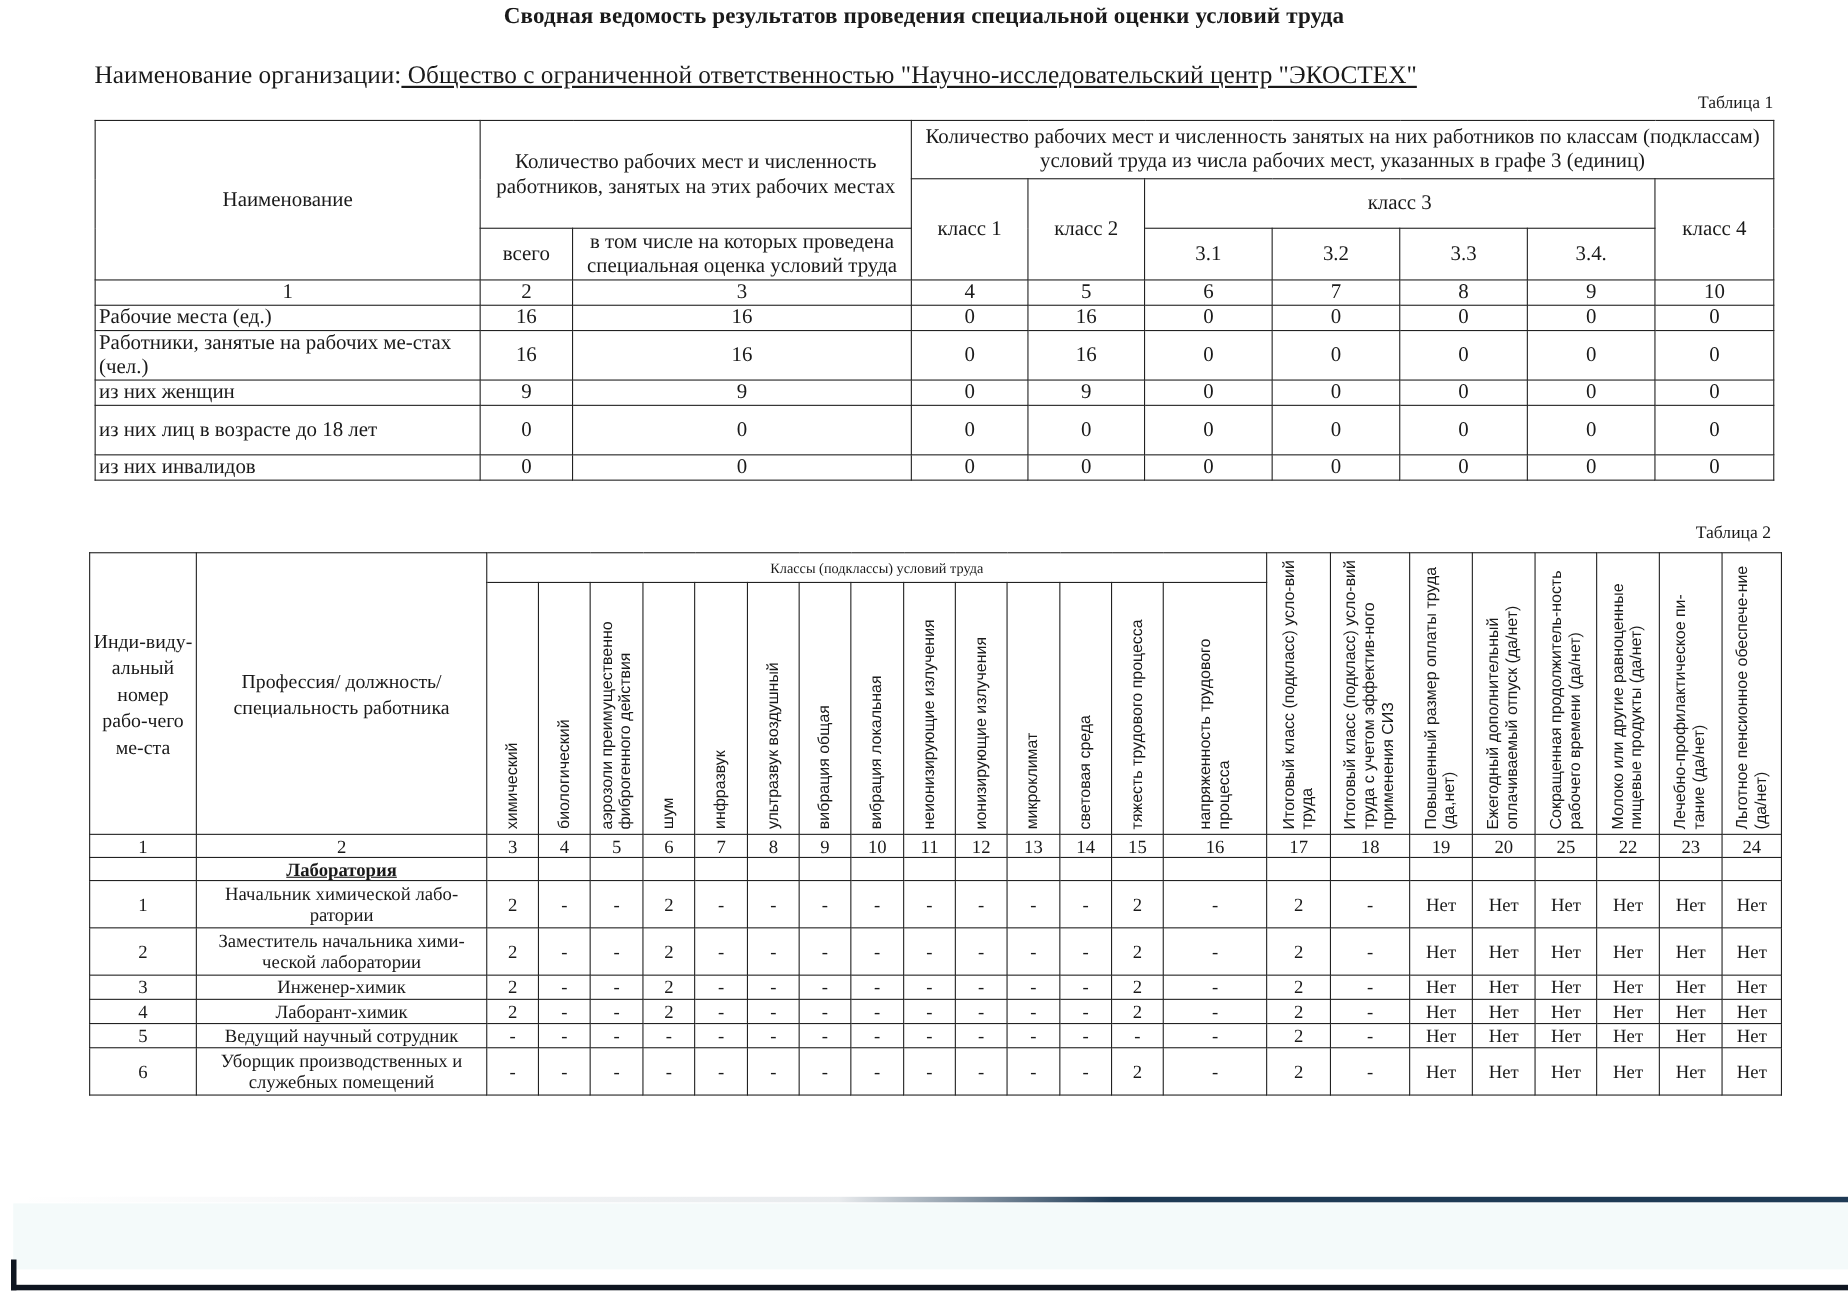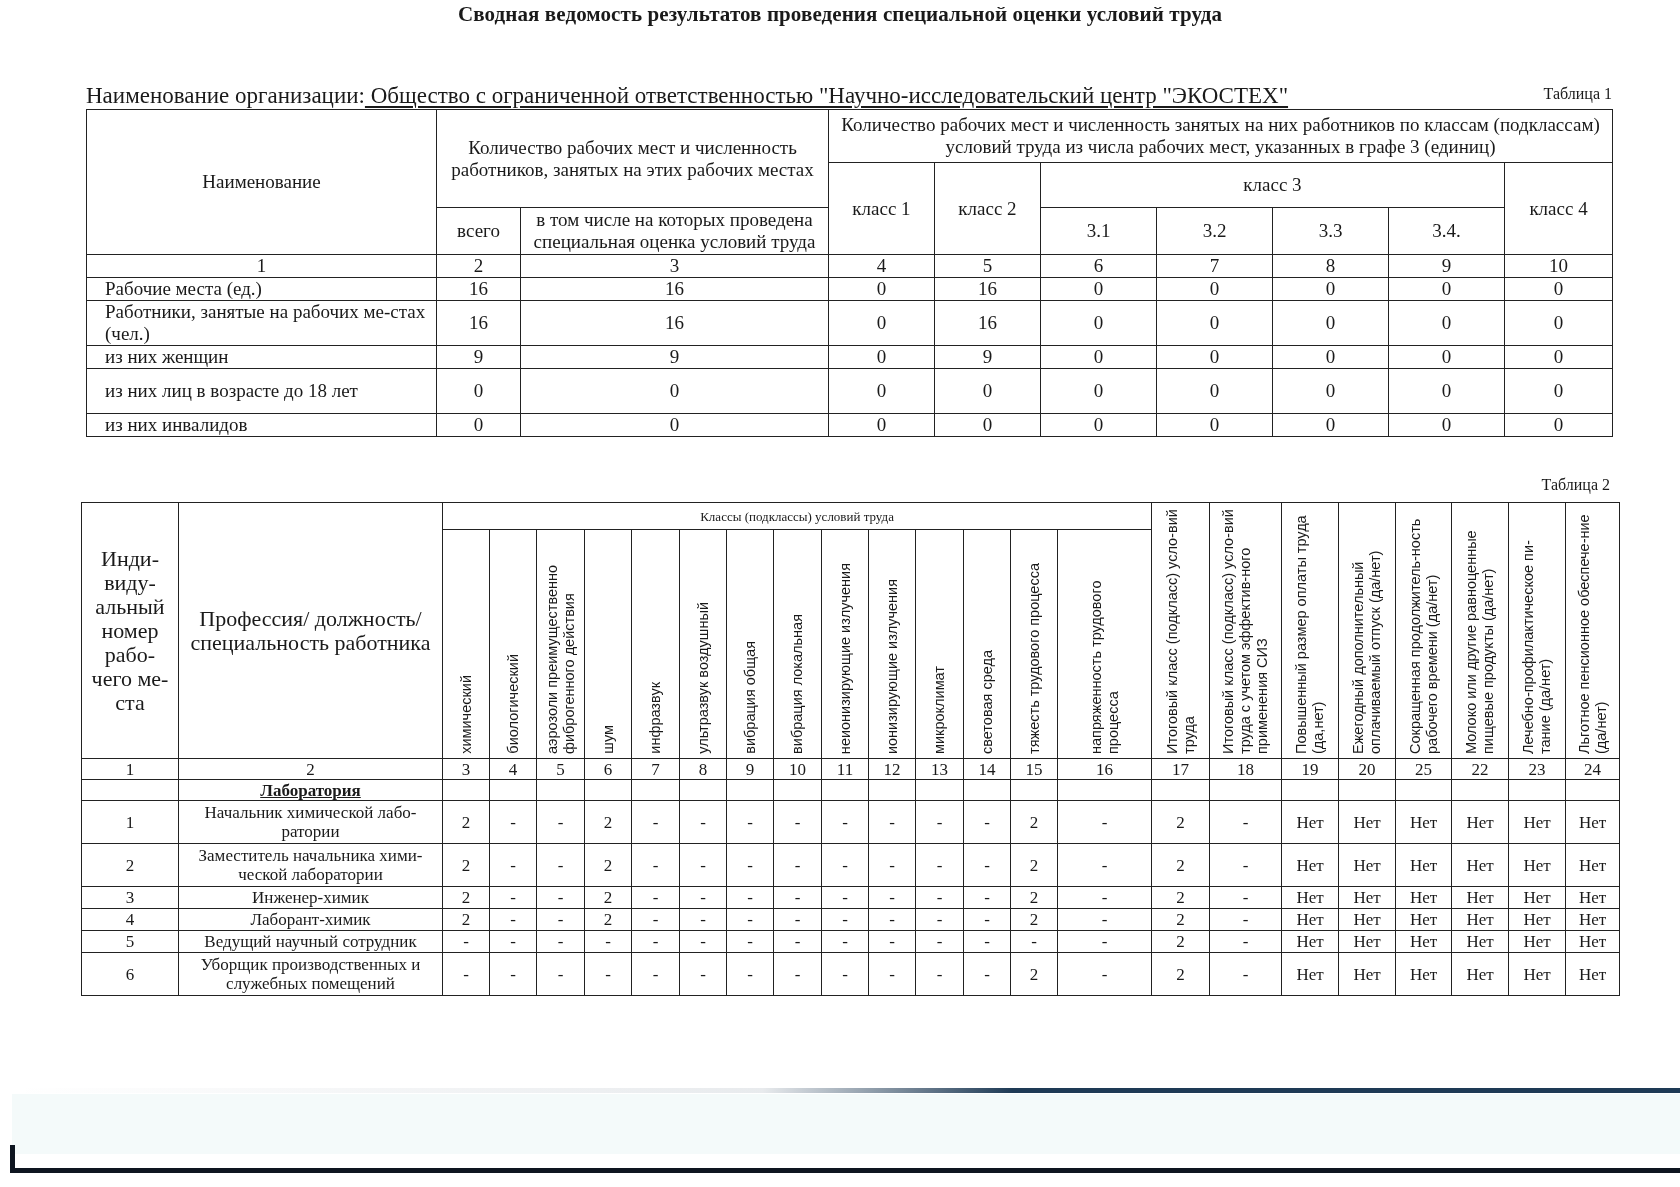--- a/index.html
+++ b/index.html
@@ -6,55 +6,55 @@
   body {
     width: 1680px; height: 1187px; position: relative; overflow: hidden;
     font-family: "Liberation Serif", "DejaVu Serif", serif; color: #1a1a1a;
   }
   .title {
     position: absolute; top: 2px; left: 0; width: 1680px; text-align: center;
     font-weight: bold; font-size: 21px; letter-spacing: 0.1px;
     clip-path: inset(5px 0 0 0);
   }
   .org {
-    position: absolute; top: 55px; left: 86px; font-size: 23px; margin-top: 28px;
+    position: absolute; top: 55px; left: 86px; font-size: 23px;
   }
   .org .org-value { text-decoration: underline; text-underline-offset: 3px; }
   .tlabel { position: absolute; font-size: 16px; }
   .tlabel1 { top: 85px; right: 68px; }
   .tlabel2 { top: 476px; right: 70px; }
 
   table { border-collapse: collapse; position: absolute; table-layout: fixed; }
   td, th { border: 1.6px solid #222; padding: 0 3px; font-weight: normal; text-align: center; vertical-align: middle; overflow: hidden; }
 
   
   #t1 { top: 109px; left: 86px; width: 1526px; font-size: 19px; }
   #t1 td { line-height: 22px; }
-  #t1 .left { text-align: left; padding-left: 18px; }
+  #t1 .left { text-align: left; padding-left: 3px; }
   #t1 .h1 td { height: 52px; }
   #t1 .h2 td { height: 44px; }
   #t1 .h3 td { height: 46px; }
   #t1 .num td { height: 22px; }
   #t1 .r td { height: 22px; }
   #t1 .r2 td { height: 44px; }
 
   
   #t2 { top: 502px; left: 81px; width: 1529px; font-size: 17px; }
   #t2 td { line-height: 19px; }
   #t2 .vert { writing-mode: vertical-rl; transform: rotate(180deg); text-align: left; font-family: "Liberation Sans", "DejaVu Sans", sans-serif; font-size: 14.5px; line-height: 17px; padding: 4px 1px; white-space: normal; }
   #t2 .vcell { vertical-align: bottom; padding: 0; }
   #t2 .vwrap { display: flex; justify-content: center; align-items: flex-end; height: 228px; }
   #t2 .htop td { height: 26px; }
   #t2 .hnames td { height: 228px; }
   #t2 .num td { height: 20px; font-size: 17px; }
   #t2 .sect td { height: 20px; text-decoration: underline; }
   #t2 .r td { height: 21px; }
   #t2 .r2 td { height: 42px; }
   #t2 .bold { font-weight: bold; }
-  #t2 .big { font-size: 22px; line-height: 24px; margin-top: 28px; }
+  #t2 .big { font-size: 18px; line-height: 24px; margin-top: 28px; }
 
   .scan-bottom {
     position: absolute; left: 12px; right: 0; top: 1088px; height: 5px;
     background: linear-gradient(90deg, rgba(30,55,80,0) 0%, rgba(30,55,80,0.1) 45%, #1e3a55 60%, #1e3a55 100%);
   }
   .scan-shade {
     position: absolute; left: 12px; right: 0; top: 1094px; height: 60px; background: #f4fafa;
   }
   .scan-edge {
     position: absolute; left: 10px; right: 0; top: 1168px; height: 5px; background: #0e1520;

